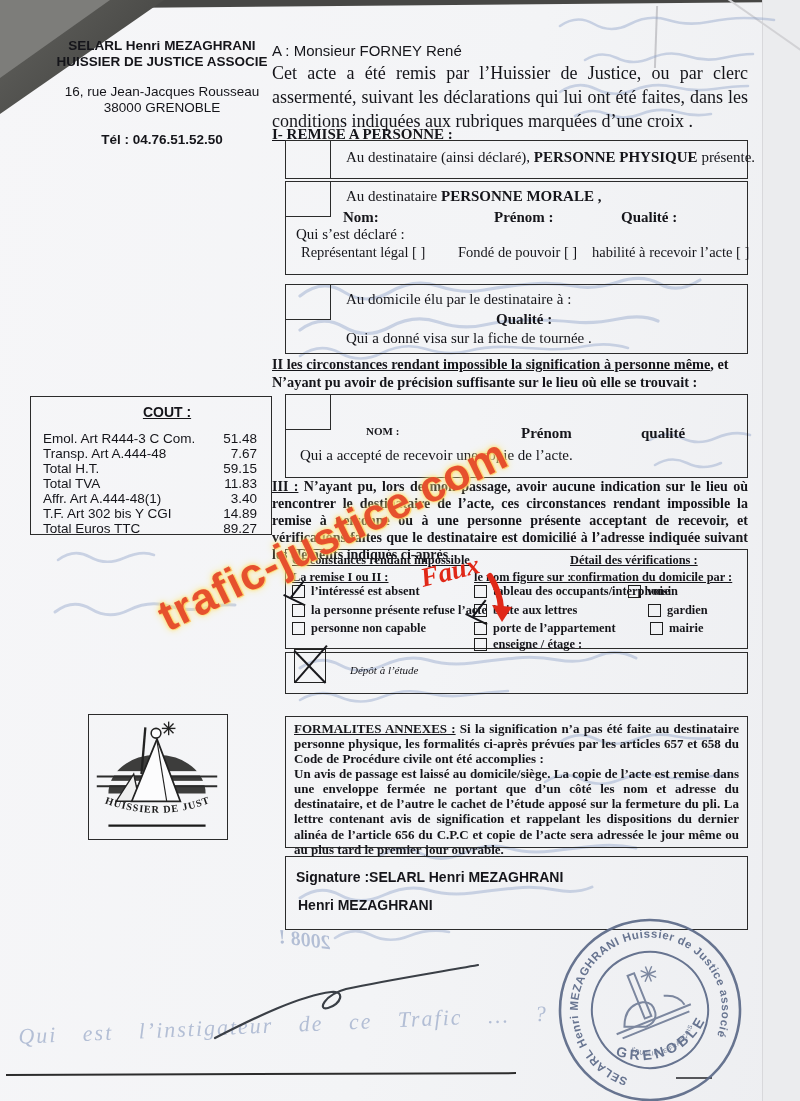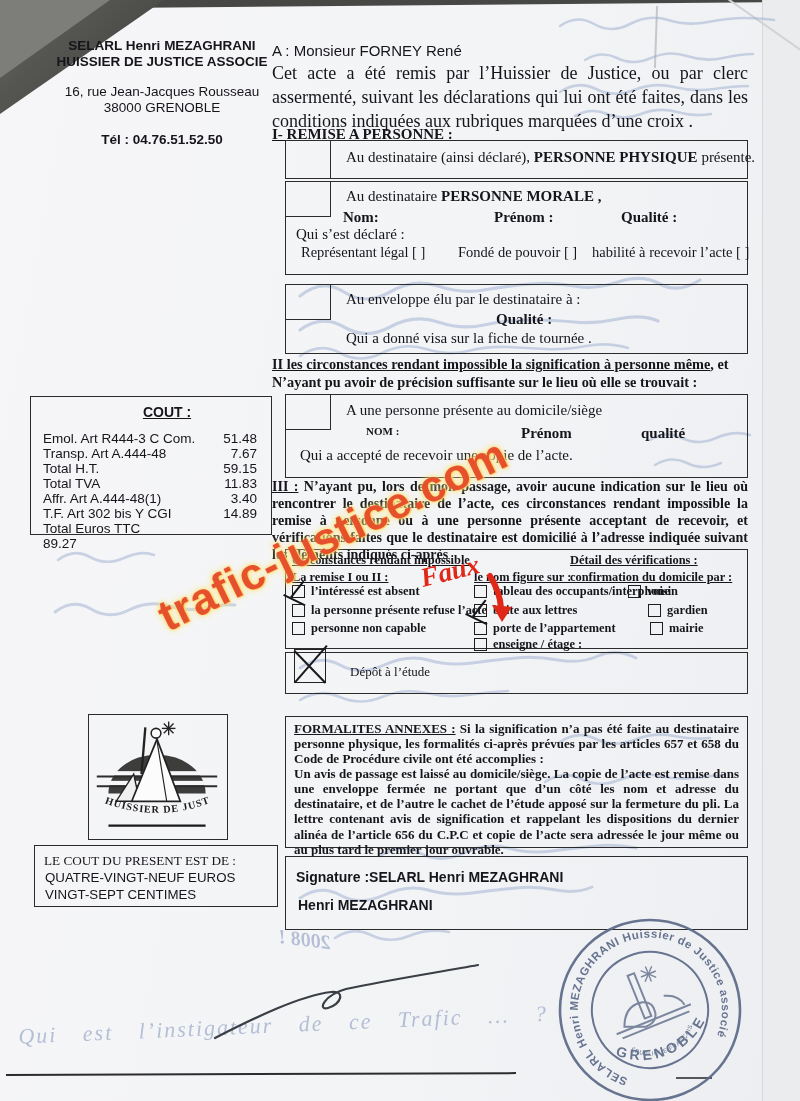--- a/index.html
+++ b/index.html
@@ -94,33 +94,32 @@
     <span class="abs b" style="left:208px;top:27px;font-size:15px;">Prénom :</span>
     <span class="abs b" style="left:335px;top:27px;font-size:15px;">Qualité :</span>
     <span class="abs" style="left:10px;top:44px;font-size:15px;">Qui s’est déclaré :</span>
     <span class="abs" style="left:15px;top:62px;font-size:14.5px;white-space:nowrap;">Représentant légal  [  ]</span>
     <span class="abs" style="left:172px;top:62px;font-size:14.5px;white-space:nowrap;">Fondé de pouvoir  [  ]</span>
     <span class="abs" style="left:306px;top:62px;font-size:14.5px;white-space:nowrap;">habilité à recevoir l’acte [  ]</span>
   </div>
 
   <div class="box" style="left:285px;top:284px;width:461px;height:68px;z-index:5;">
     <div class="cellbox"></div>
-    <span class="abs" style="left:60px;top:6px;font-size:15px;">Au enveloppe élu par le destinataire à :</span>
+    <span class="abs" style="left:60px;top:6px;font-size:15px;">Au domicile élu par le destinataire à :</span>
     <span class="abs b" style="left:210px;top:26px;font-size:15px;">Qualité :</span>
     <span class="abs" style="left:60px;top:45px;font-size:15px;">Qui a donné visa sur la fiche de tournée .</span>
   </div>
 
   <div class="abs b" style="left:272px;top:356px;width:480px;font-size:14.3px;line-height:1.25;z-index:5;">
     <span class="u">II  les circonstances rendant impossible la signification à personne même</span><span>, et</span><br>
     <span>N’ayant pu avoir de précision suffisante sur le lieu où elle se trouvait :</span>
   </div>
 
   <div class="box" style="left:285px;top:394px;width:461px;height:82px;z-index:5;">
     <div class="cellbox"></div>
-    <span class="abs" style="left:60px;top:7px;font-size:15px;">A une personne présente au domicile/siège</span>
     <span class="abs b" style="left:60px;top:30px;font-size:11px;margin-left:20px;">NOM :</span>
     <span class="abs b" style="left:235px;top:30px;font-size:15px;">Prénom</span>
     <span class="abs b" style="left:355px;top:30px;font-size:15px;">qualité</span>
     <span class="abs" style="left:14px;top:52px;font-size:15px;">Qui a accepté de recevoir une copie de l’acte.</span>
   </div>
 
   <div class="abs b" style="left:272px;top:478px;width:476px;font-size:14px;line-height:1.22;text-align:justify;z-index:5;">
     <span class="u">III :</span><span> N’ayant pu, lors de mon passage, avoir aucune indication sur le lieu où rencontrer le destinataire de l’acte, ces circonstances rendant impossible la remise à personne ou à une personne présente acceptant de recevoir, et vérifications faites que le destinataire est domicilié à l’adresse indiquée suivant les éléments indiqués ci-après</span>
   </div>
 
@@ -143,21 +142,21 @@
         <span>11.83</span>
       </div>
     <div class="abs" style="left:12px;top:94px;right:14px;display:flex;justify-content:space-between;">
         <span>Affr. Art A.444-48(1)</span>
         <span>3.40</span>
       </div>
     <div class="abs" style="left:12px;top:109px;right:14px;display:flex;justify-content:space-between;">
         <span>T.F. Art 302 bis Y CGI</span>
         <span>14.89</span>
       </div>
-    <div class="abs" style="left:12px;top:124px;right:14px;display:flex;justify-content:space-between;flex-direction:column;">
+    <div class="abs" style="left:12px;top:124px;right:14px;display:flex;justify-content:space-between;">
         <span>Total Euros TTC</span>
         <span>89.27</span>
       </div>
   </div>
 
   <div class="box" style="left:285px;top:549px;width:461px;height:98px;z-index:5;font-size:12.4px;font-weight:bold;">
     <span class="abs b u" style="left:6px;top:3px;white-space:nowrap;">Circonstances rendant impossible</span>
     <span class="abs b u" style="left:6px;top:20px;">La remise I ou II :</span>
     <div class="ckrow" style="left:6px;top:34px;">
         <span class="cb checked"></span>
@@ -201,21 +200,21 @@
         <span>gardien</span>
       </div>
     <div class="ckrow" style="left:364px;top:71px;">
         <span class="cb"></span>
         <span>mairie</span>
       </div>
   </div>
 
   <div class="box" style="left:285px;top:652px;width:461px;height:40px;z-index:5;">
     <span class="bigcb checked" style="left:8px;top:-4px;"></span>
-    <span class="abs" style="left:64px;top:11px;font-size:13px;">Dépôt à l’étude</span>
+    <span class="abs" style="left:64px;top:11px;font-size:11px;font-style:italic;">Dépôt à l’étude</span>
   </div>
 
   <div class="box b" style="left:285px;top:716px;width:461px;height:130px;z-index:5;">
     <div class="abs" style="left:8px;top:4px;right:8px;font-size:13px;line-height:1.16;text-align:justify;">
       <span class="u">FORMALITES ANNEXES :</span><span> Si la signification n’a pas été faite au destinataire personne physique, les formalités ci-après prévues par les articles 657 et 658  du Code de Procédure civile ont été accomplies :</span><br>
       <span>Un avis de passage est laissé au domicile/siège. La copie de l’acte est remise dans une enveloppe fermée ne portant que d’un côté les nom et adresse du destinataire, et de l’autre le cachet de l’étude apposé sur la fermeture du pli. La lettre contenant  avis de signification et rappelant les dispositions du dernier alinéa de l’article 656 du C.P.C et copie de l’acte sera adressée le jour même ou au plus tard le premier jour ouvrable.</span>
     </div>
   </div>
 
   <div class="box" style="left:88px;top:714px;width:138px;height:124px;z-index:5;">
@@ -239,24 +238,20 @@
       <defs>
           <path id="logoArc" d="M16,90 Q70,110 124,90"></path>
         </defs>
       <text font-family="Liberation Serif, serif" font-size="10.5" font-weight="bold" letter-spacing="1" fill="#1a1a1a">
         <textPath href="#logoArc">HUISSIER DE JUSTICE</textPath>
       </text>
       <line x1="20" y1="113" x2="120" y2="113" stroke="#1a1a1a" stroke-width="2.4"></line>
     </svg>
   </div>
 
-  <div class="box" style="left:34px;top:845px;width:242px;height:60px;border-width:1.2px;z-index:5;">
-    <div class="abs" style="left:9px;top:7px;font-size:13.2px;">LE COUT DU PRESENT EST DE :</div>
-    <div class="abs sans" style="left:10px;top:24px;width:222px;font-size:13.3px;line-height:1.25;">QUATRE-VINGT-NEUF EUROS VINGT-SEPT CENTIMES</div>
-  </div>
 
   <div class="box sans b" style="left:285px;top:856px;width:461px;height:72px;z-index:5;font-size:14px;">
     <div class="abs" style="left:10px;top:12px;">Signature :SELARL Henri MEZAGHRANI</div>
     <div class="abs" style="left:12px;top:40px;">Henri MEZAGHRANI</div>
   </div>
 
   <div class="wm">trafic-justice.com</div>
   <div class="faux">Faux</div>
   <svg class="abs" style="left:480px;top:572px;z-index:31;" width="40" height="55" viewBox="0 0 40 55">
     <path d="M10,4 Q20,20 21,36" stroke="#e02818" stroke-width="6" fill="none" stroke-linecap="round"></path>

